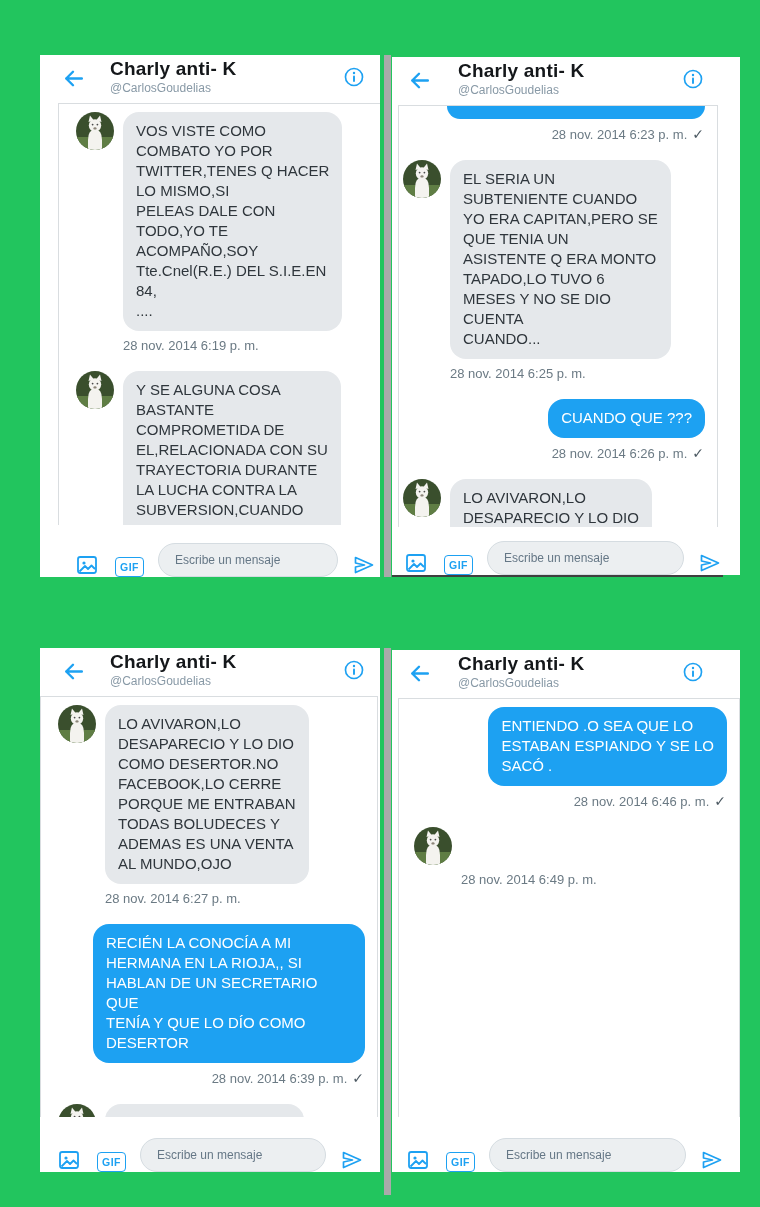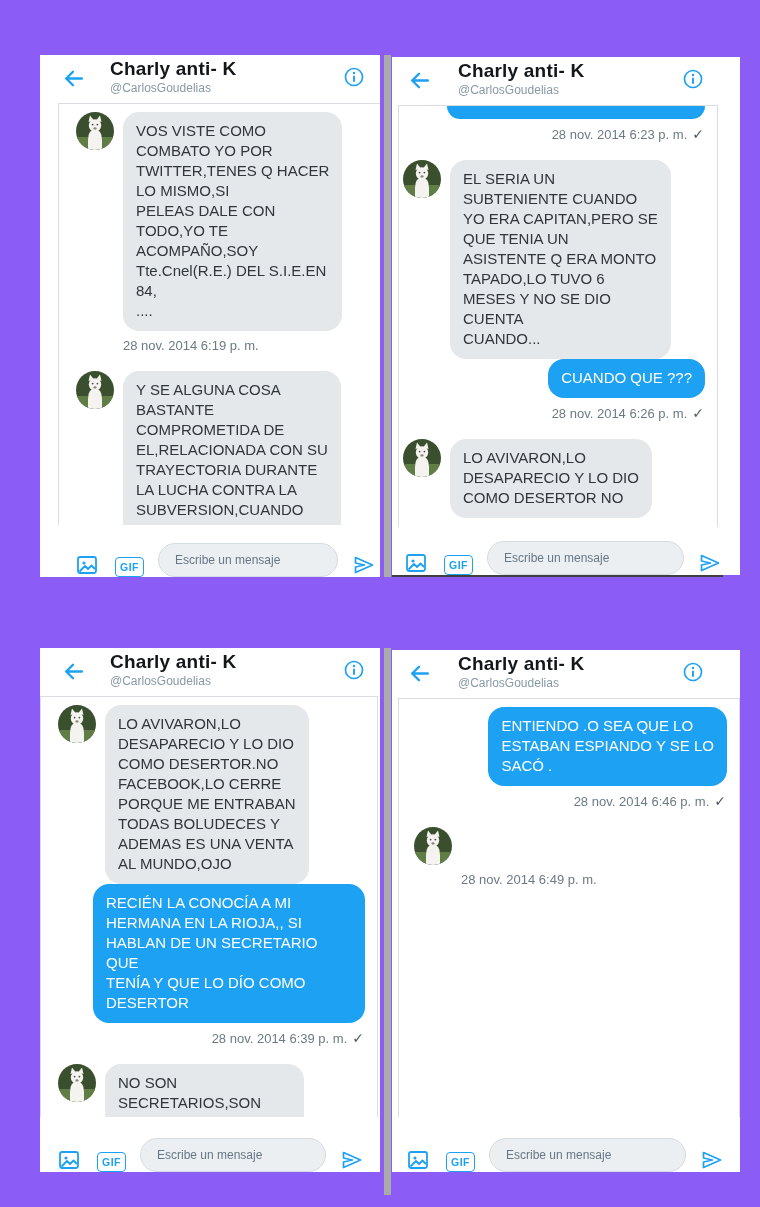--- a/index.html
+++ b/index.html
@@ -5,21 +5,21 @@
   :root{
     --accent:#1da1f2; --received-bg:#e5e8eb; --sent-bg:#1da1f2;
     --msg-text:#2f363c; --time-text:#6b7a84; --title-text:#14171a;
     --handle-text:#8899a6; --border:#d9dde0; --divider:#aaaaaa;
     --dark-edge:#3f3f3f; --pill-bg:#eceff1; --pill-border:#d5dce1;
     --placeholder:#657786; --check:#4d5a63;
   }
   *{margin:0;padding:0;box-sizing:border-box;}
   html,body{background:#fff;}
   body{font-family:"Liberation Sans","DejaVu Sans",sans-serif;}
-  .canvas{position:relative;width:760px;height:1207px;background:#8b5cf6;overflow:hidden;}
+  .canvas{position:relative;width:760px;height:1207px;background:#22c55e;overflow:hidden;}
 
   .panel{position:absolute;background:#fff;}
   .p-tl{left:40px;top:55px;width:340px;height:522px;}
   .p-tr{left:392px;top:57px;width:348px;height:518px;}
   .p-bl{left:40px;top:648px;width:340px;height:524px;}
   .p-br{left:392px;top:650px;width:348px;height:522px;}
 
   
   .hdr{position:absolute;left:0;right:0;top:0;height:48px;}
   .back{position:absolute;top:11px;width:25px;height:25px;cursor:pointer;}
@@ -198,20 +198,21 @@
           <div class="bubble in">EL SERIA UN
 SUBTENIENTE CUANDO
 YO ERA CAPITAN,PERO SE
 QUE TENIA UN
 ASISTENTE Q ERA MONTO
 TAPADO,LO TUVO 6
 MESES Y NO SE DIO
 CUENTA
 CUANDO...</div>
         </div>
+        <div class="time">28 nov. 2014 6:25 p. m.</div>
         <div class="msg-row out">
           <div class="bubble out">CUANDO QUE ???</div>
         </div>
         <div class="time t-out"><span>28 nov. 2014 6:26 p. m.</span><span class="check">✓</span></div>
         <div class="msg-row">
           <div class="avatar">
   <svg viewBox="0 0 38 38" width="38" height="38">
     <rect width="38" height="38" fill="#3a4f2d"></rect>
     <rect y="25" width="38" height="13" fill="#5f7d44"></rect>
     <path d="M12.5 10 L14 3.5 L18 8.5 Z" fill="#f4f3ef"></path>
@@ -273,20 +274,21 @@
 </div>
           <div class="bubble in">LO AVIVARON,LO
 DESAPARECIO Y LO DIO
 COMO DESERTOR.NO
 FACEBOOK,LO CERRE
 PORQUE ME ENTRABAN
 TODAS BOLUDECES Y
 ADEMAS ES UNA VENTA
 AL MUNDO,OJO</div>
         </div>
+        <div class="time">28 nov. 2014 6:27 p. m.</div>
         <div class="msg-row out">
           <div class="bubble out">RECIÉN LA CONOCÍA A MI
 HERMANA EN LA RIOJA,, SI
 HABLAN DE UN SECRETARIO QUE
 TENÍA Y QUE LO DÍO COMO
 DESERTOR</div>
         </div>
         <div class="time t-out"><span>28 nov. 2014 6:39 p. m.</span><span class="check">✓</span></div>
         <div class="msg-row">
           <div class="avatar">

